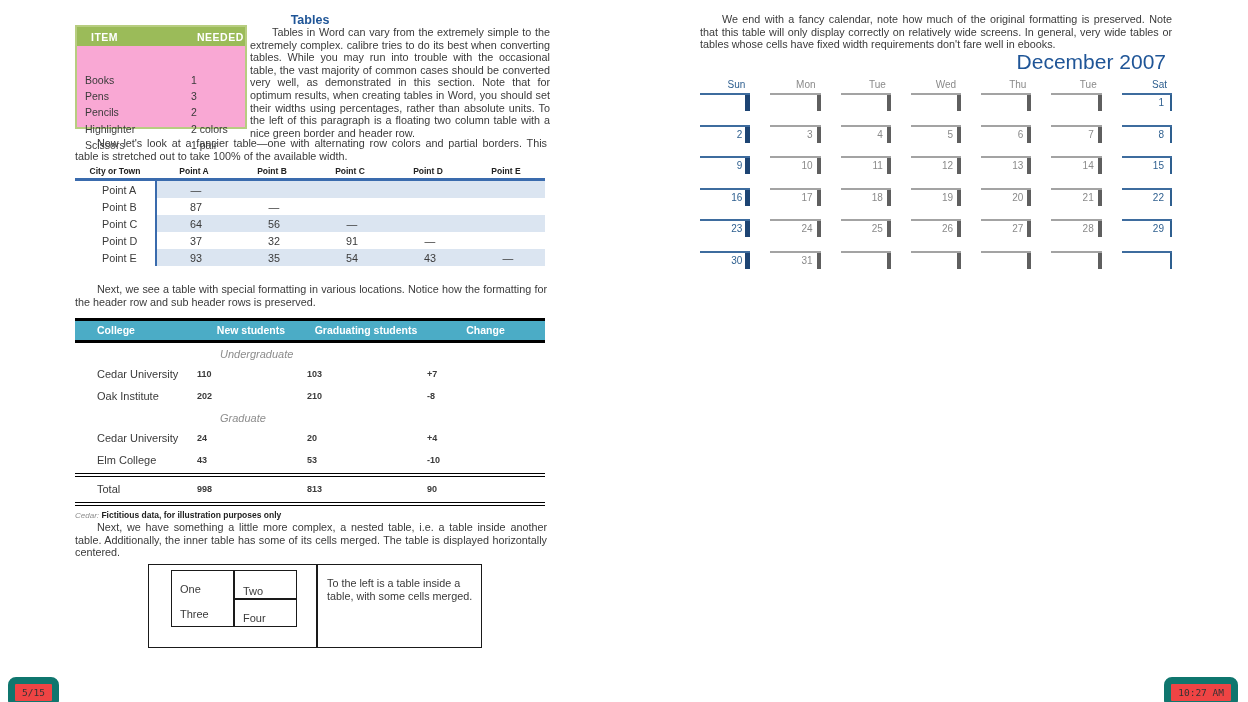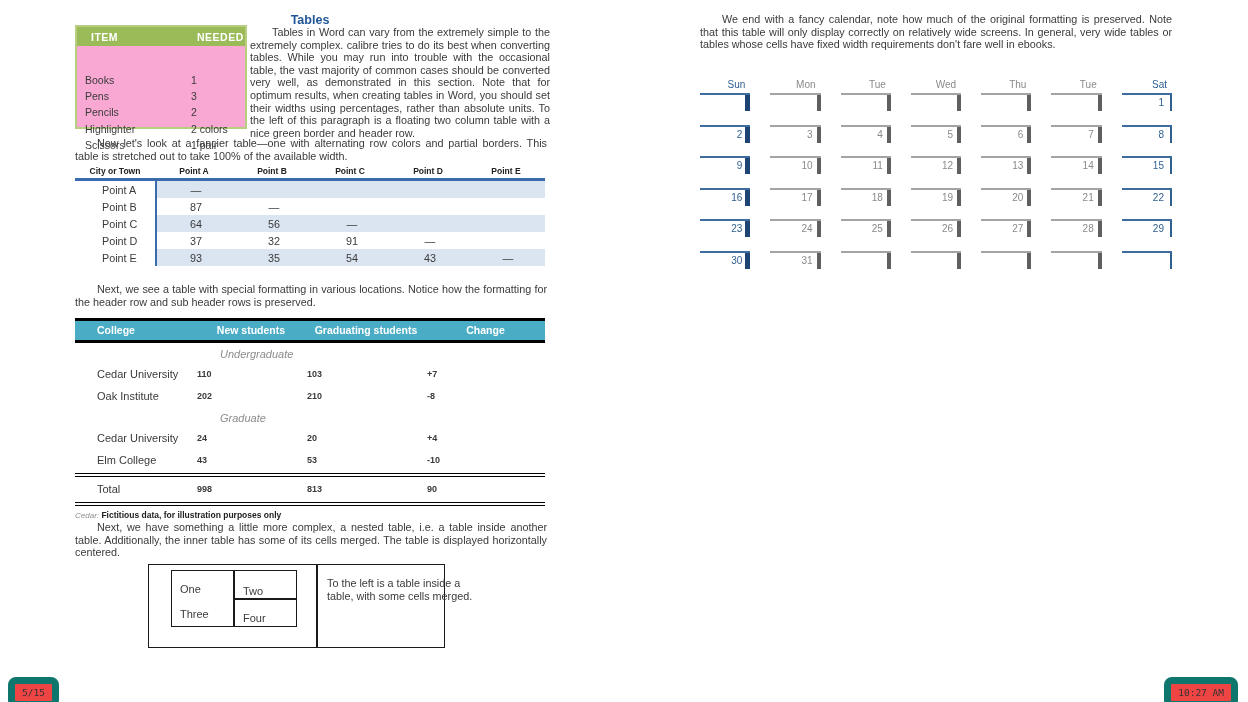--- a/index.html
+++ b/index.html
@@ -51,21 +51,21 @@
   .col-row .num { font-size:9px; font-weight:bold; padding-left:1px; }
   .col-dbl { height:4px; border-top:1.2px solid #000; border-bottom:1.2px solid #000; margin-top:2px; }
   .col-total { margin-top:1px; }
   #source-line { font-size:8.5px; padding-top:4px; }
   #source-line .src { font-style:italic; color:#8c8c8c; font-size:8px; }
   #source-line .srctext { font-weight:bold; color:#222; }
 
   #nested-par { left:75px; top:521px; width:472px; }
 
   
-  #nested { position:absolute; left:148px; top:564px; width:297px; height:84px; border:1.5px solid #1a1a1a; }
+  #nested { position:absolute; left:148px; top:564px; width:334px; height:84px; border:1.5px solid #1a1a1a; }
   #nested .outer-divider { position:absolute; left:167px; top:0; bottom:0; width:1.5px; background:#1a1a1a; }
   #inner { position:absolute; left:22px; top:5px; width:126px; height:57px; border:1.5px solid #1a1a1a; }
   #inner .inner-v { position:absolute; left:61px; top:0; bottom:0; width:1.5px; background:#1a1a1a; }
   #inner .inner-h { position:absolute; left:61px; right:0; top:27px; height:1.5px; background:#1a1a1a; }
   .icell { position:absolute; font-size:11px; }
   #cell-one { left:8px; top:12px; }  #cell-two { left:71px; top:14px; }
   #cell-three { left:8px; top:37px;text-align:right; } #cell-four { left:71px; top:41px; }
   #nested-caption { position:absolute; left:178px; top:12px; width:146px; font-size:10.8px;
                     line-height:13px; text-align:left; }
 
@@ -262,20 +262,21 @@
       <span class="icell" id="cell-two">Two</span>
       <span class="icell" id="cell-three">Three</span>
       <span class="icell" id="cell-four">Four</span>
     </div>
     <div id="nested-caption">To the left is a table inside a table, with some cells merged.</div>
   </div>
 
   <div class="pill" id="page-pill">5/15</div>
 
   <div class="par indent" id="right-par">We end with a fancy calendar, note how much of the original formatting is preserved. Note that this table will only display correctly on relatively wide screens. In general, very wide tables or tables whose cells have fixed width requirements don't fare well in ebooks.</div>
+  <div id="dec-title">December 2007</div>
 
   <div id="calendar">
     <div class="cal-days" id="cal-days">
         <div class="cal-day sun">Sun</div>
         <div class="cal-day wd">Mon</div>
         <div class="cal-day wd">Tue</div>
         <div class="cal-day wd">Wed</div>
         <div class="cal-day wd">Thu</div>
         <div class="cal-day wd">Tue</div>
         <div class="cal-day sat">Sat</div>

